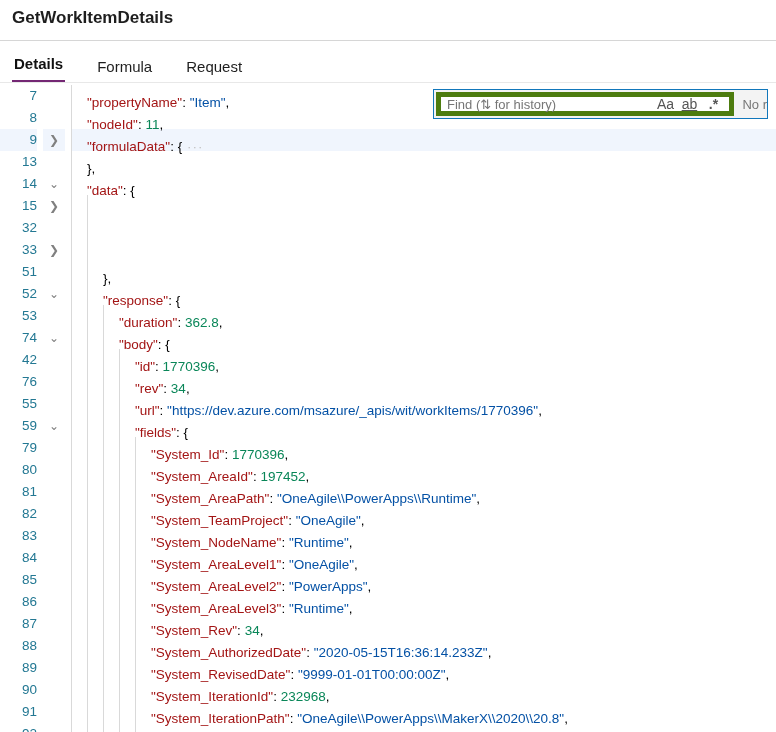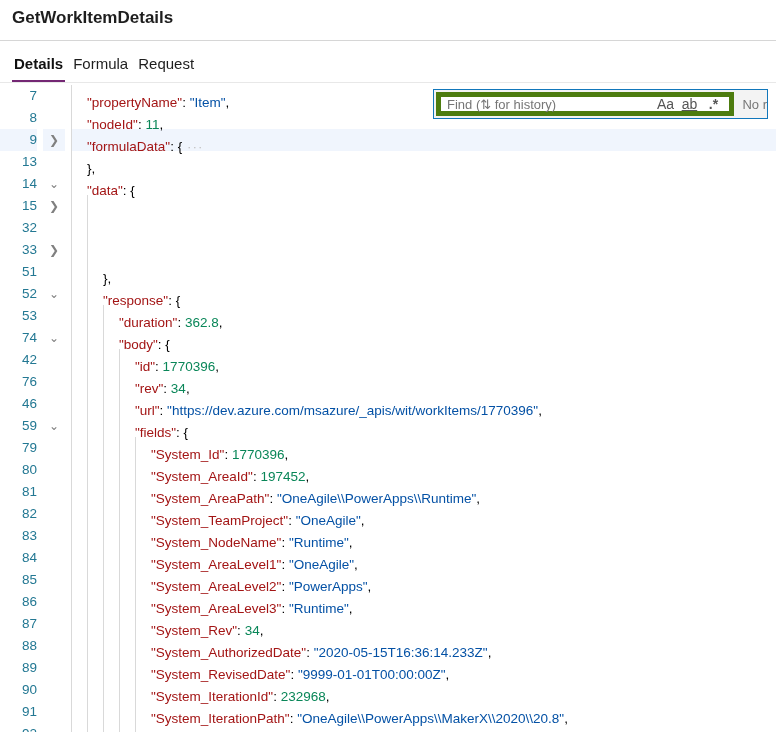--- a/index.html
+++ b/index.html
@@ -1,20 +1,20 @@
 <!DOCTYPE html>
 <html><head>
 <meta charset="utf-8">
 <style>
   * { box-sizing: border-box; }
   html, body { margin:0; padding:0; font-family: "Segoe UI", Arial, sans-serif; background:#fff; color:#1e1e1e; }
   .header { padding:8px 12px 6px 12px; }
   .header h1 { font-size:17px; font-weight:600; margin:0; color:#1e1e1e; }
   .hr { border:none; border-top:1px solid #d6d6d6; margin:6px 0 0 0; }
-  .tabs { display:flex; gap:6px; padding:8px 12px 0 12px; font-size:15px; }
+  .tabs { display:flex; gap:30px; padding:8px 12px 0 12px; font-size:15px;align-items:flex-end; }
   .tab { padding:6px 2px 8px 2px; cursor:pointer; color:#1e1e1e; }
   .tab.active { color:#111; font-weight:600; border-bottom: 3px solid #742774; }
   .editor-wrap { position:relative; border-top:1px solid #e8e8e8; margin-top:-1px; }
   .editor { display:flex; font-family: "Segoe UI", Arial, sans-serif; font-size:13.5px; line-height:22px; overflow:hidden; }
   .gutter { width:43px; text-align:right; color:#237893; padding:2px 6px 0 0; user-select:none; }
   .gutter div, .fold div, .code-line { height:22px; }
   .fold { width:22px; color:#808080; text-align:center; font-size:12px; user-select:none; padding-top:2px;}
   .fold div { display:flex; align-items:center; justify-content:center; cursor:pointer;}
   .code { flex:1; padding:2px 0 0 6px; white-space:pre; }
   .code-line { }
@@ -71,21 +71,21 @@
         <div>14</div>
         <div>15</div>
         <div>32</div>
         <div>33</div>
         <div>51</div>
         <div>52</div>
         <div>53</div>
         <div>74</div>
         <div>42</div>
         <div>76</div>
-        <div>46</div>
+        <div>55</div>
         <div>59</div>
         <div>79</div>
         <div>80</div>
         <div>81</div>
         <div>82</div>
         <div>83</div>
         <div>84</div>
         <div>85</div>
         <div>86</div>
         <div>87</div>

